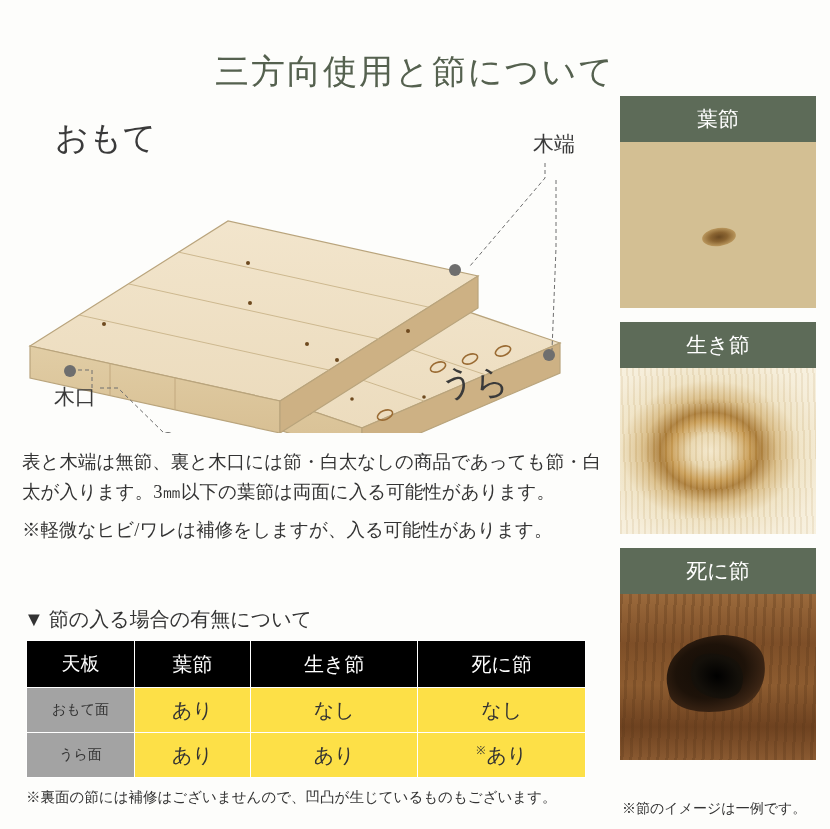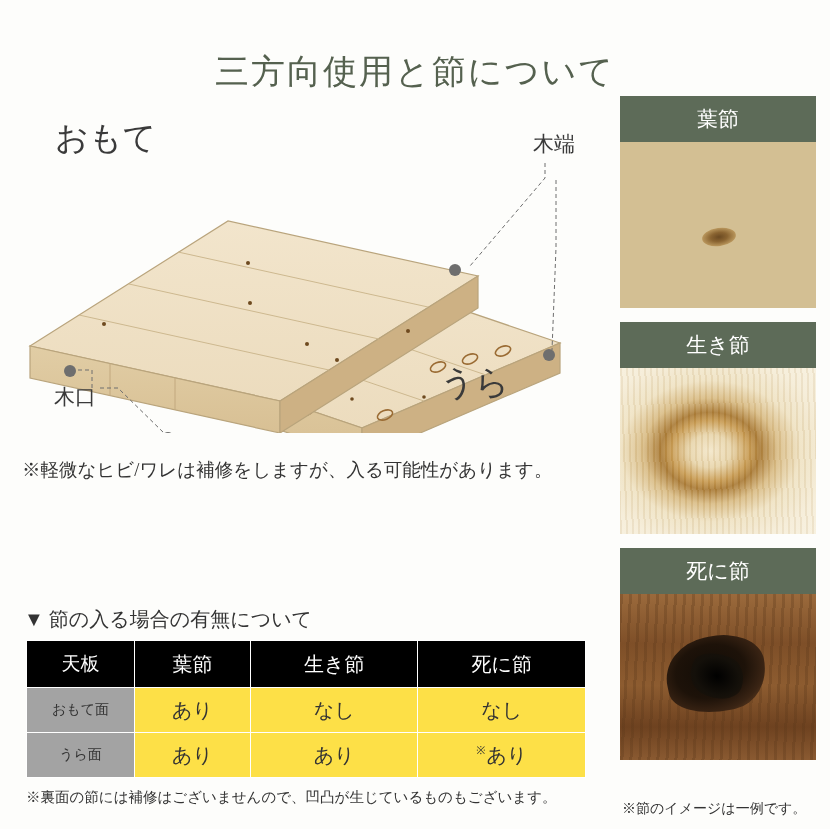--- a/index.html
+++ b/index.html
@@ -336,20 +336,21 @@
         </g>
       </svg>
 
       <div class="lbl lbl-omote">おもて</div>
       <div class="lbl lbl-ura">うら</div>
       <div class="lbl lbl-kobata">木端</div>
       <div class="lbl lbl-koguchi">木口</div>
     </div>
 
     <div class="body-text">
+      <p>表と木端は無節、裏と木口には節・白太なしの商品であっても節・白太が入ります。3㎜以下の葉節は両面に入る可能性があります。</p>
       <p class="note">※軽微なヒビ/ワレは補修をしますが、入る可能性があります。</p>
     </div>
 
     <div class="table-heading">▼ 節の入る場合の有無について</div>
 
     <table class="knot-table">
       <thead>
         <tr>
           <th class="col-first">天板</th>
           <th>葉節</th>

